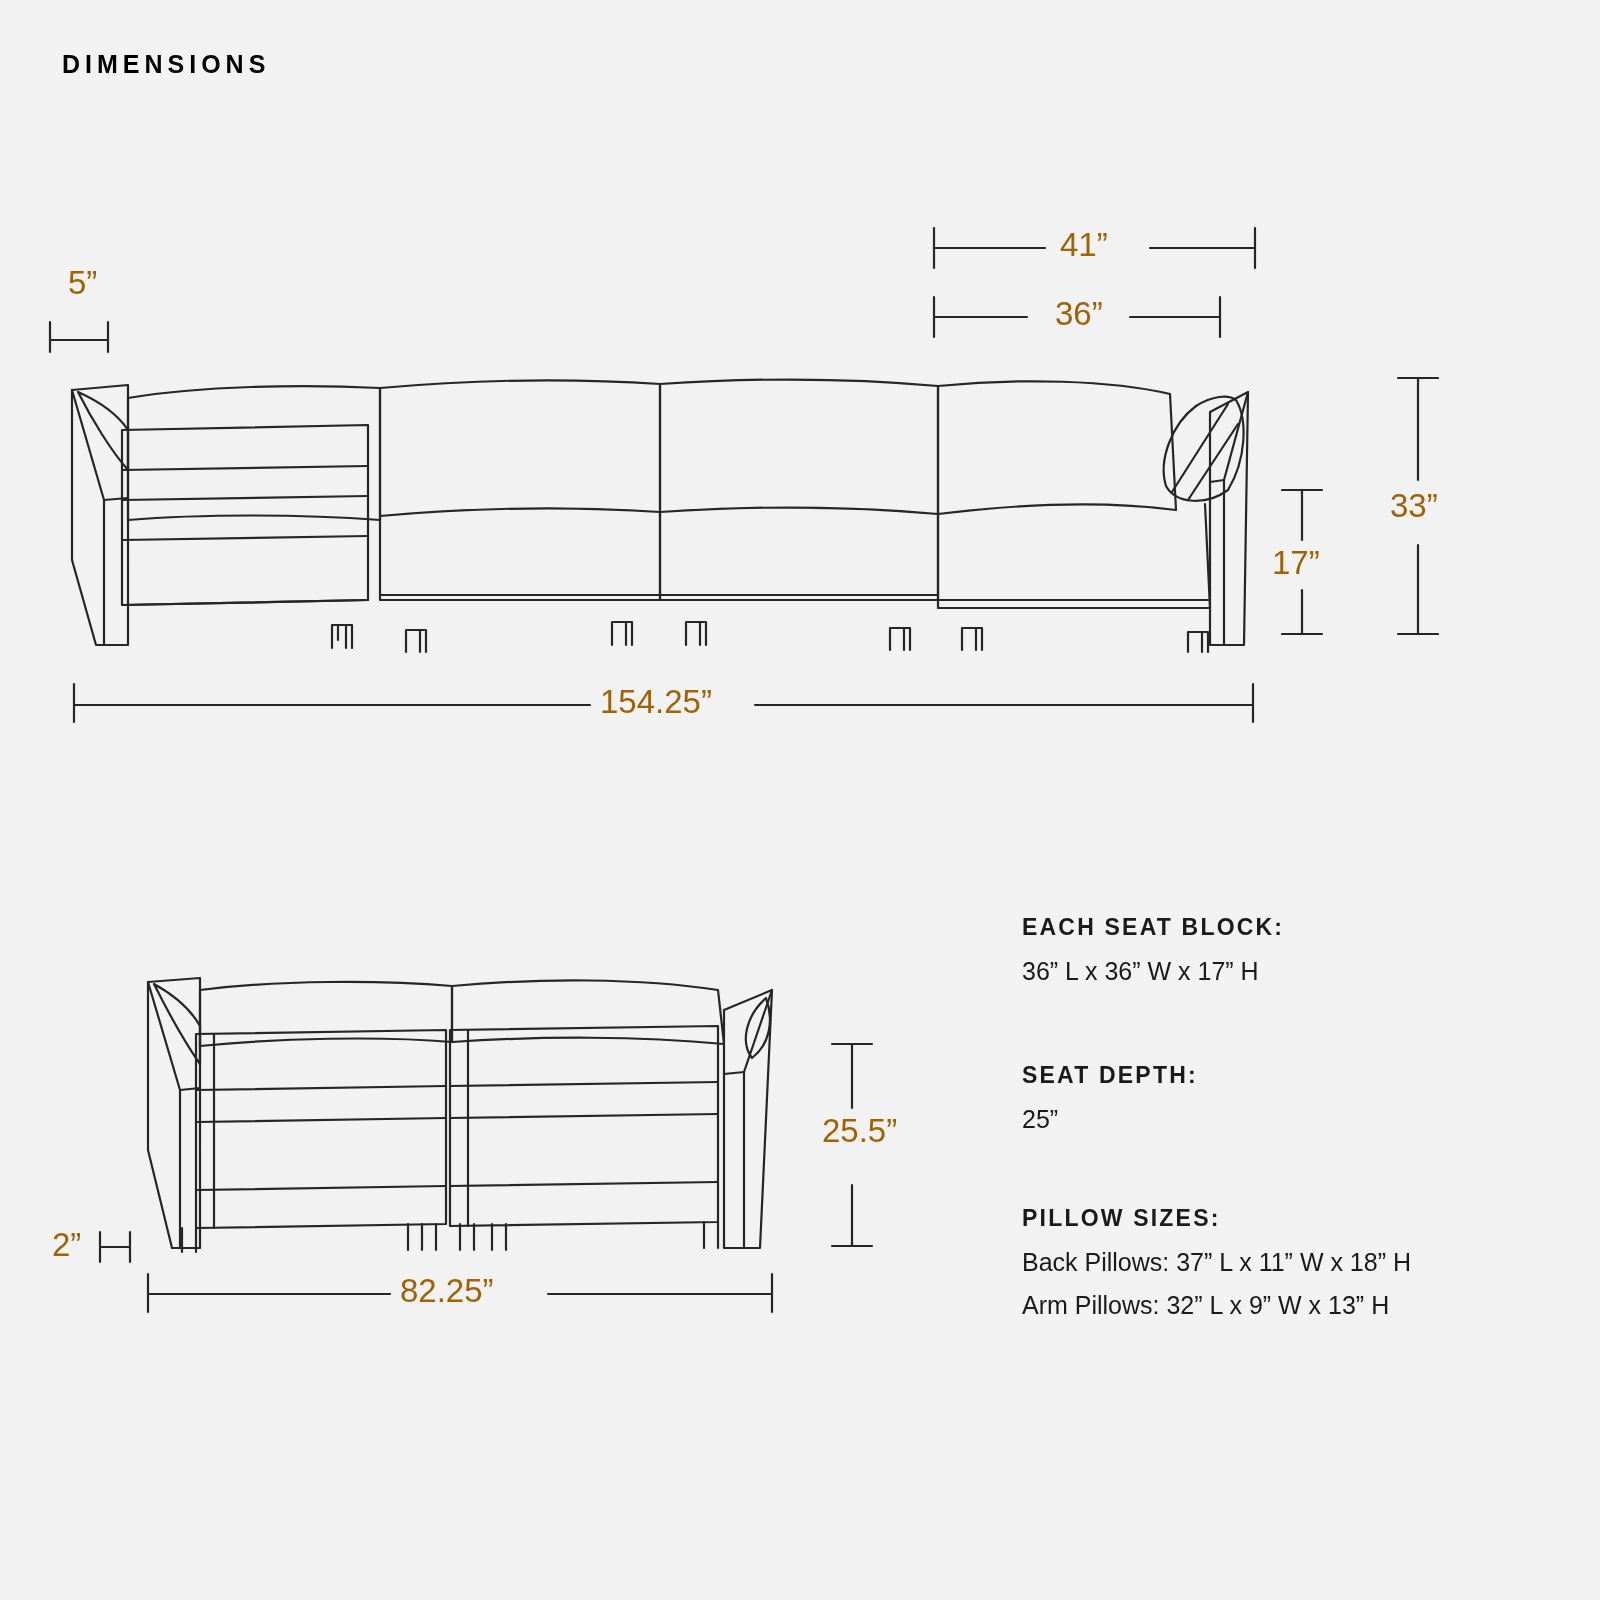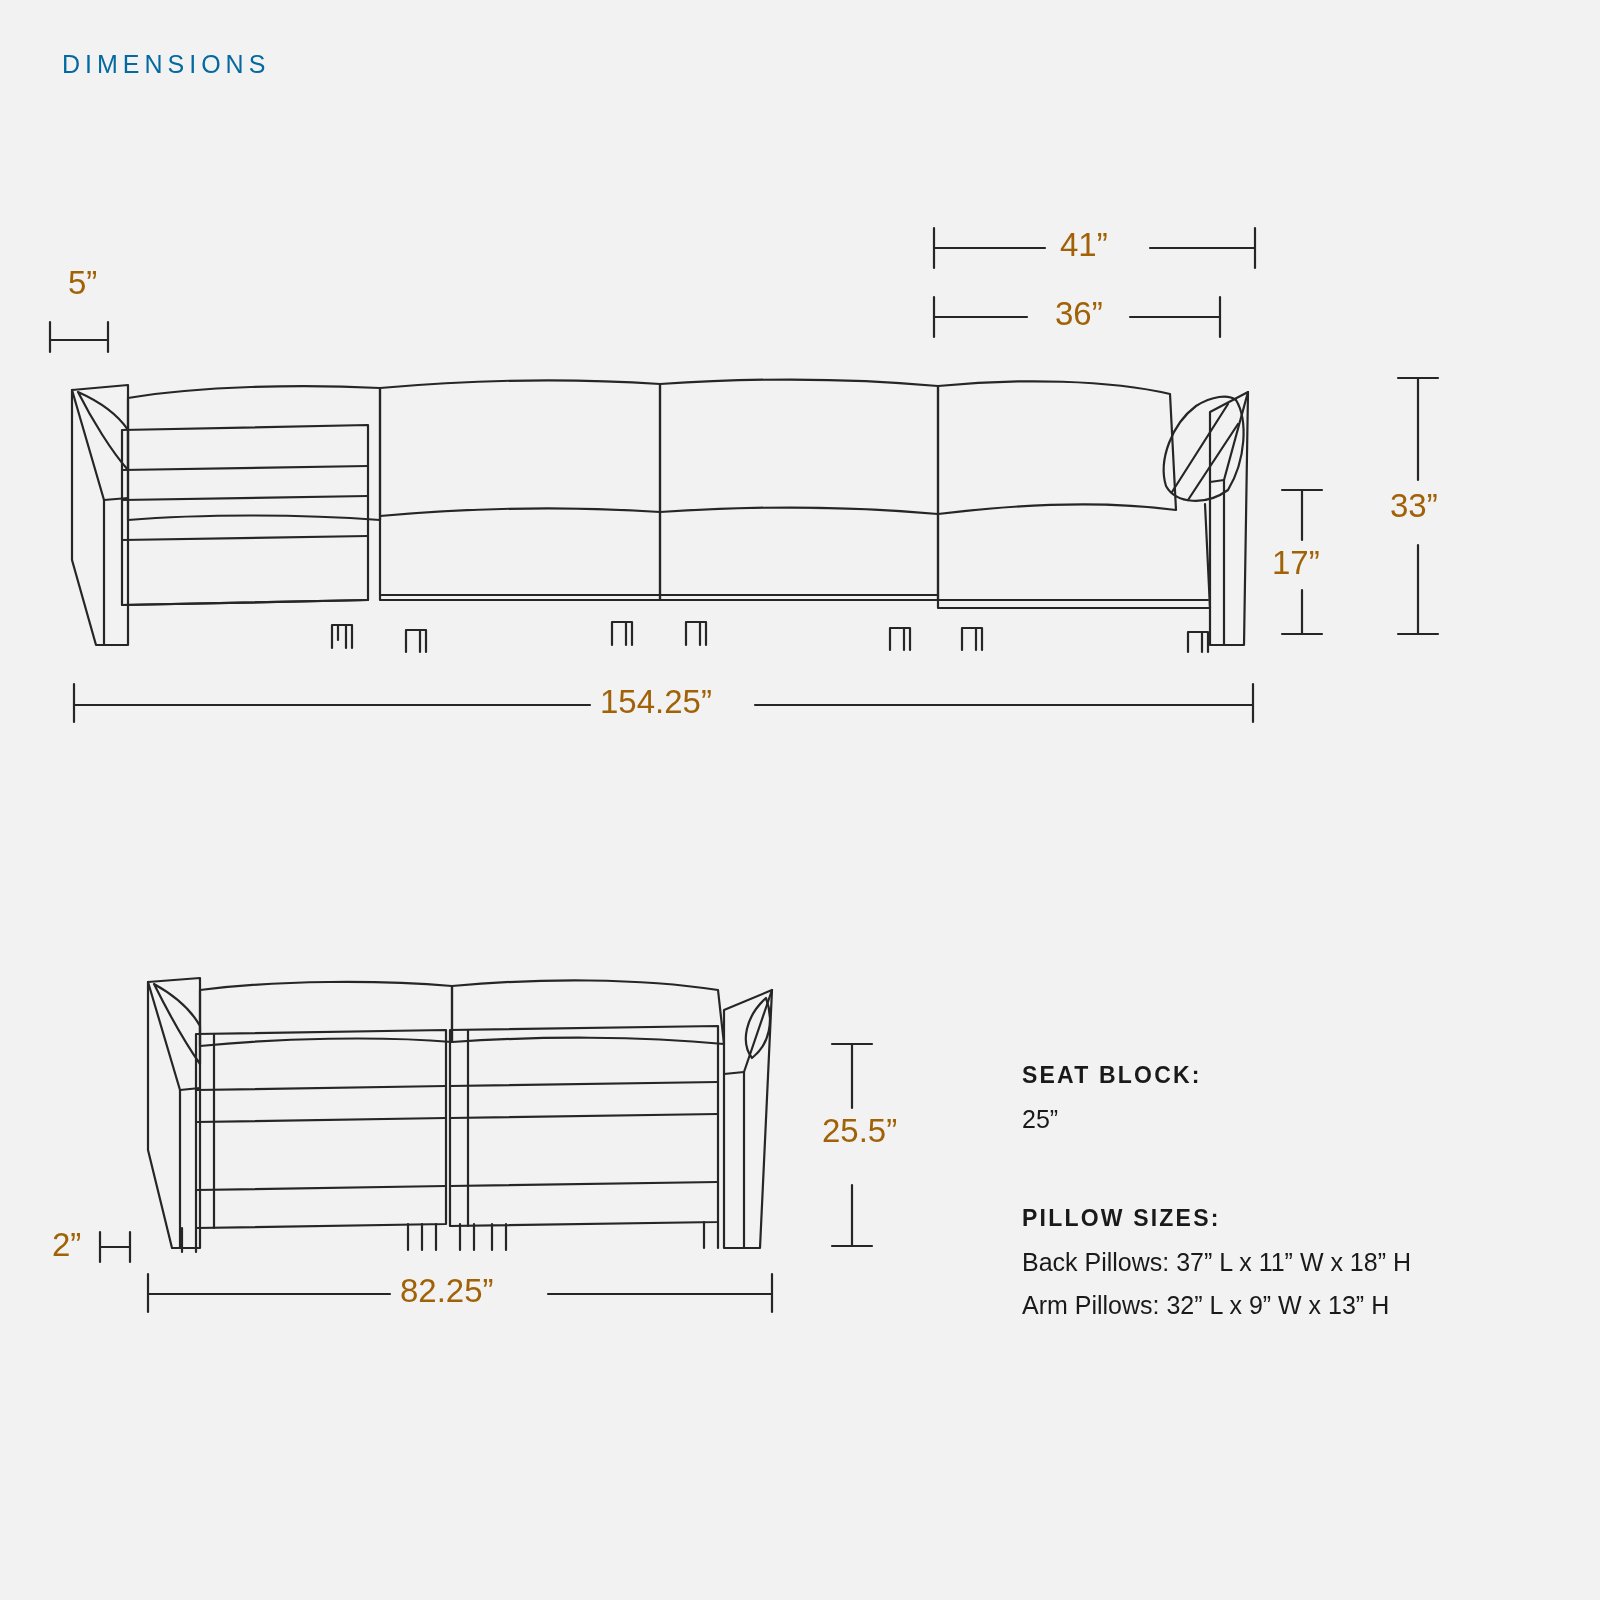--- a/index.html
+++ b/index.html
@@ -18,23 +18,23 @@
   .page {
     position: absolute;
     inset: 0;
     background: #f2f2f2;
   }
   #page-title {
     position: absolute;
     left: 62px;
     top: 50px;
     font-size: 25px;
-    font-weight: normal;
+    font-weight: bold;
     letter-spacing: 5px;
-    color: #0369a1;
+    color: #000000;
   }
 
   
   .dim-label {
     position: absolute;
     font-size: 33px;
     color: #a16207;
     white-space: nowrap;
   }
 
@@ -211,23 +211,27 @@
   <div class="dim-label" style="left:1272px; top:544px;">17”</div>
 
   <div class="dim-label" style="left:600px; top:683px;text-align:center;">154.25”</div>
 
   <div class="dim-label" style="left:52px; top:1226px;">2”</div>
 
   <div class="dim-label" style="left:806px; top:1112px;margin-left:16px;">25.5”</div>
 
   <div class="dim-label" style="left:400px; top:1272px;">82.25”</div>
 
+  <div class="spec-block" style="left:1022px; top:914px;">
+    <div class="spec-head">EACH SEAT BLOCK:</div>
+    <div class="spec-line">36” L x 36” W x 17” H</div>
+  </div>
 
   <div class="spec-block" style="left:1022px; top:1062px;">
-    <div class="spec-head">SEAT BLOCK:</div>
+    <div class="spec-head">SEAT DEPTH:</div>
     <div class="spec-line">25”</div>
   </div>
 
   <div class="spec-block" style="left:1022px; top:1205px;">
     <div class="spec-head">PILLOW SIZES:</div>
     <div class="spec-line">Back Pillows: 37” L x 11” W x 18” H</div>
     <div class="spec-line">Arm Pillows: 32” L x 9” W x 13” H</div>
   </div>
 
 </div>

